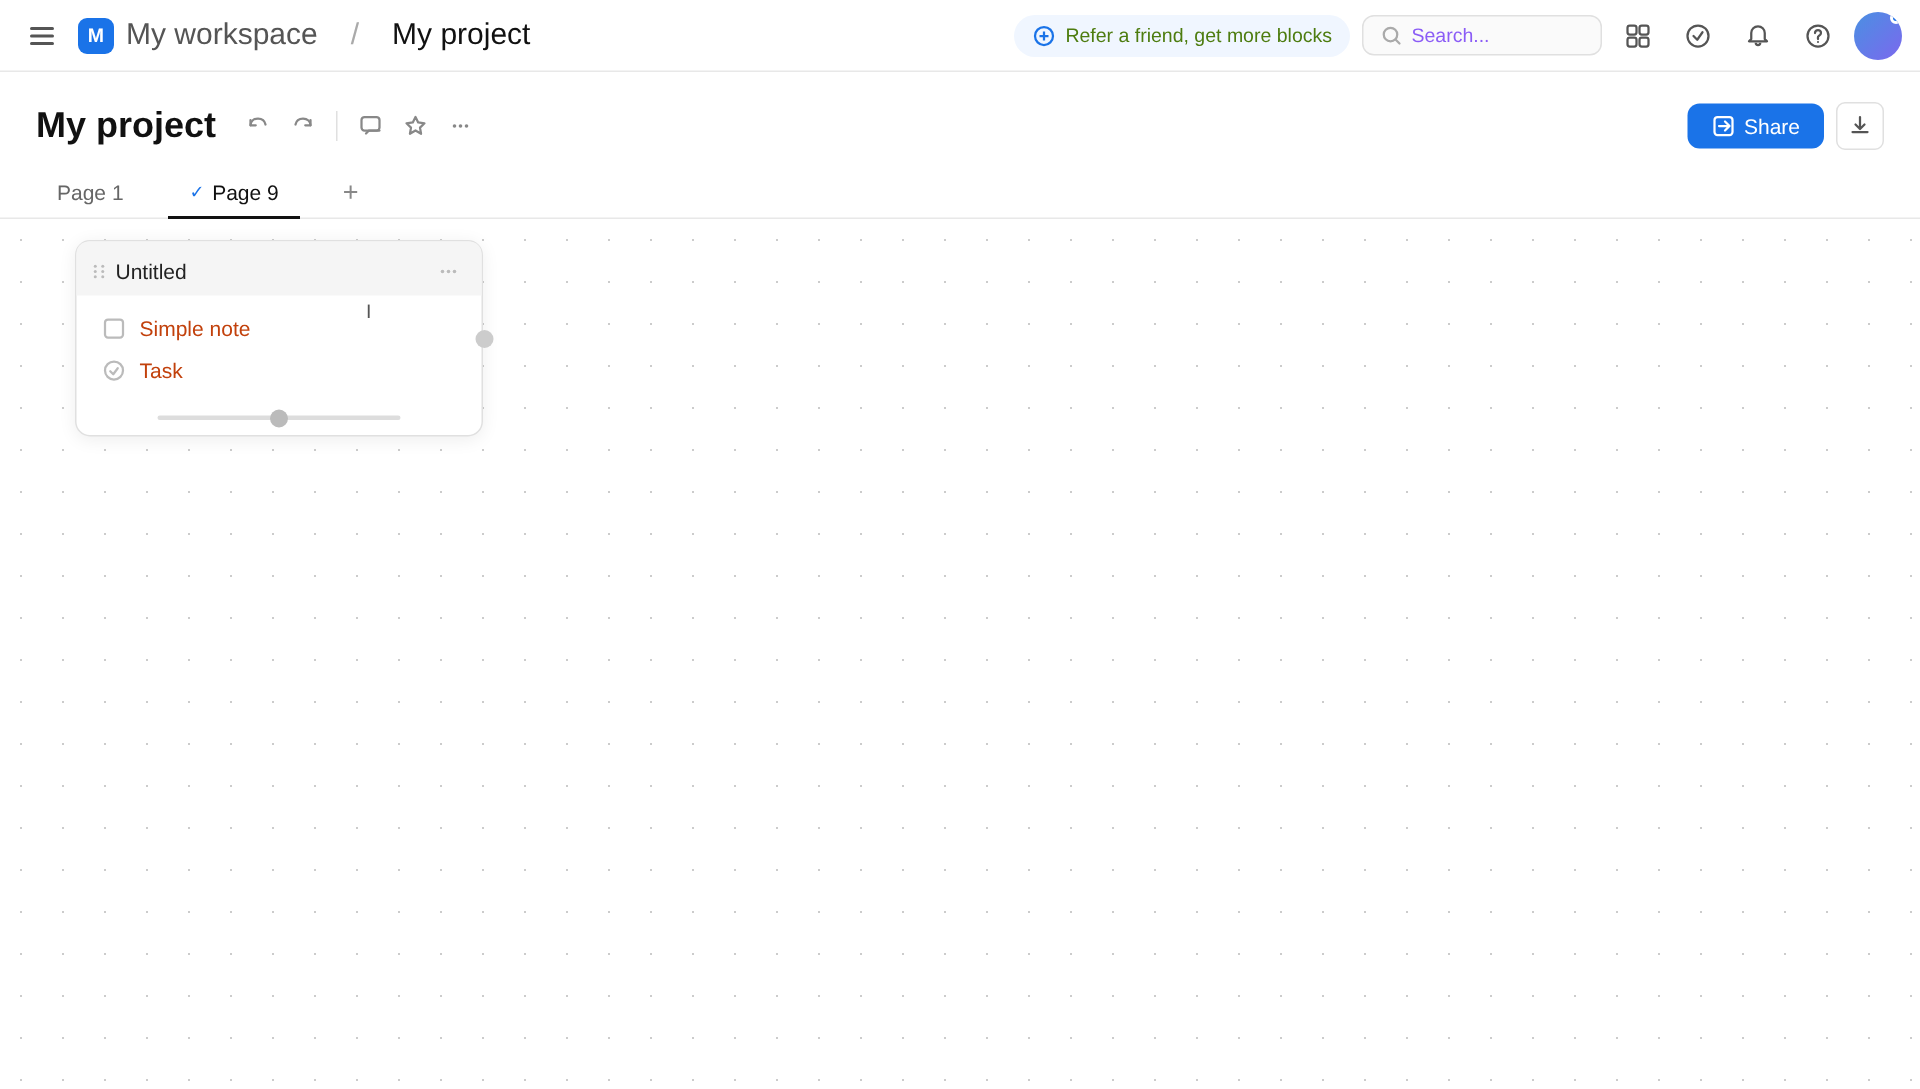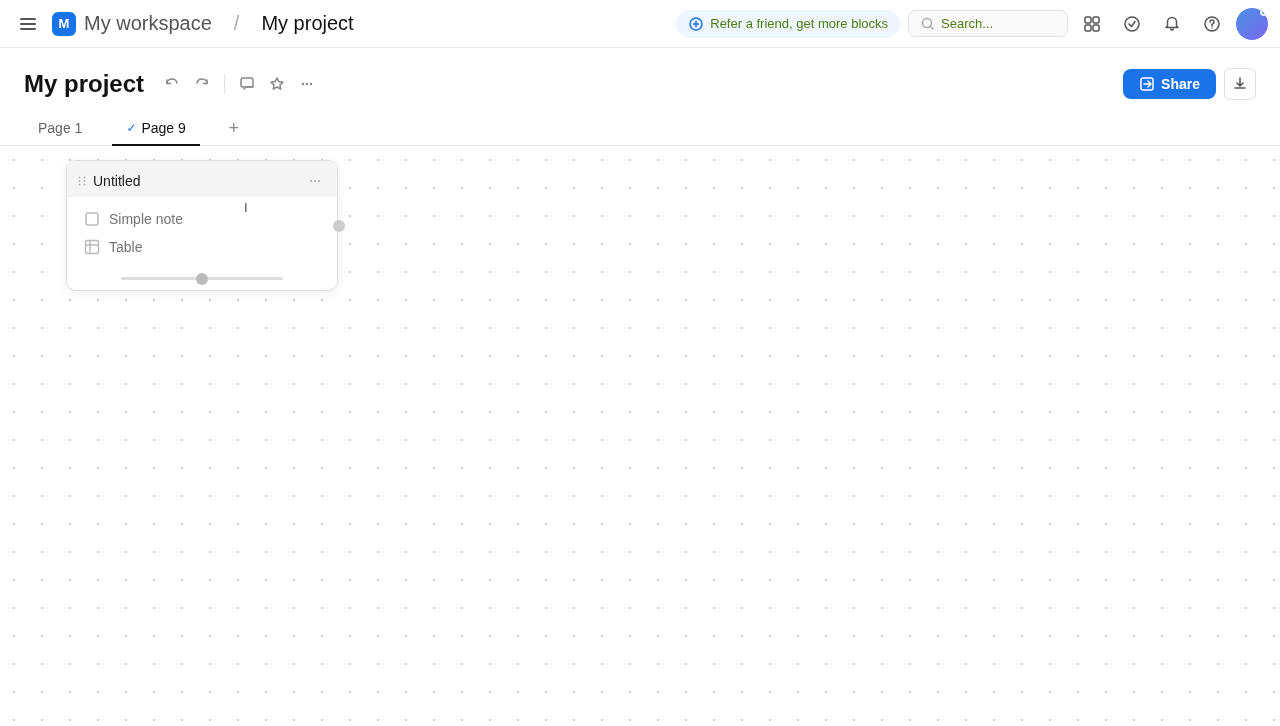--- a/index.html
+++ b/index.html
@@ -34,21 +34,21 @@
       display: flex; align-items: center; gap: 6px;
       padding: 6px 12px; border-radius: 20px; border: none;
       background: #f0f6ff; color: #4d7c0f; font-size: 13px; cursor: pointer;
       font-weight: 500;
     }
 
     .search-bar {
       display: flex; align-items: center; gap: 6px;
       padding: 5px 12px; border-radius: 8px;
       border: 1px solid #e0e0e0; background: #fafafa;
-      width: 160px; cursor: text; font-size: 13px; color: #4d7c0f;
+      width: 160px; cursor: text; font-size: 13px; color: #8b5cf6;
     }
 
     .icon-btn {
       width: 32px; height: 32px; display: flex; align-items: center; justify-content: center;
       cursor: pointer; border-radius: 6px; border: none; background: transparent;
       color: #555; font-size: 16px; position: relative;
     }
 
     .avatar {
       width: 32px; height: 32px; border-radius: 50%; background: #d0e8ff;
@@ -75,21 +75,21 @@
     .page-action-btn {
       width: 28px; height: 28px; display: flex; align-items: center; justify-content: center;
       cursor: pointer; border-radius: 6px; border: none; background: transparent;
       color: #888; font-size: 14px;
     }
     .divider-v { width: 1px; height: 20px; background: #e0e0e0; margin: 0 6px; }
 
     .share-btn {
       display: flex; align-items: center; gap: 6px;
       padding: 7px 16px; border-radius: 8px; border: none;
-      background: #1a73e8; color: #fff; font-size: 14px; font-weight: 700;
+      background: #1a73e8; color: #fff; font-size: 14px; font-weight: 400;
       cursor: pointer;
     }
     .page-header-right { display: flex; align-items: center; gap: 8px; }
     .export-btn {
       width: 32px; height: 32px; display: flex; align-items: center; justify-content: center;
       cursor: pointer; border-radius: 6px; border: 1px solid #e0e0e0; background: transparent;
       color: #555; font-size: 16px;
     }
 
     
@@ -115,21 +115,21 @@
     .canvas-area {
       flex: 1; position: relative; overflow: hidden;
       background-color: #ffffff;
       background-image: radial-gradient(circle, #ccc 1px, transparent 1px);
       background-size: 28px 28px;
       height: calc(726px - 48px - 60px - 42px);
     }
 
     
     .canvas-card {
-      position: absolute; left: 66px; top: 14px;
+      position: absolute; left: 50px; top: 14px;
       width: 272px;
       background: #fff; border-radius: 10px;
       border: 1.5px solid #e0e0e0;
       box-shadow: 0 2px 12px rgba(0,0,0,0.07);
       overflow: visible;
     }
     .card-header {
       display: flex; align-items: center; justify-content: space-between;
       padding: 10px 10px 6px 8px;
       background: #f5f5f5; border-radius: 8px 8px 0 0;
@@ -145,21 +145,21 @@
     }
     .card-menu-btn {
       display: flex; align-items: center; gap: 2px; cursor: pointer;
       color: #bbb; font-size: 16px; padding: 2px 4px;
     }
 
     .card-body { padding: 8px 0 10px 0; }
     .card-item {
       display: flex; align-items: center; gap: 8px;
       padding: 5px 16px 5px 16px; cursor: pointer;
-      font-size: 14px; color: #737373;
+      font-size: 14px; color: #c2410c;
     }
     .card-item-icon { width: 18px; height: 18px; display: flex; align-items: center; justify-content: center; flex-shrink: 0; color: #aaa; font-size: 14px; }
 
     
     .cursor-indicator {
       position: absolute; left: 244px; top: 54px;
       font-size: 13px; color: #555; pointer-events: none;
     }
 
     
@@ -347,30 +347,30 @@
       <div class="card-item">
         <span class="card-item-icon">
           <svg width="16" height="16" viewBox="0 0 16 16" fill="none">
             <rect x="2" y="2" width="12" height="12" rx="2" stroke="#bbb" stroke-width="1.5"></rect>
           </svg>
         </span>
         <span>Simple note</span>
       </div>
 
 
-
       <div class="card-item">
         <span class="card-item-icon">
           <svg width="16" height="16" viewBox="0 0 16 16" fill="none">
-            <rect x="1.5" y="1.5" width="13" height="13" rx="2" stroke="#bbb" stroke-width="1.5"></rect>
-            <path d="M1.5 6h13M6 1.5v13" stroke="#bbb" stroke-width="1.5"></path>
+            <circle cx="8" cy="8" r="6" stroke="#bbb" stroke-width="1.5"></circle>
+            <path d="M5.5 8.5l2 2 3-4" stroke="#bbb" stroke-width="1.5" stroke-linecap="round" stroke-linejoin="round"></path>
           </svg>
         </span>
-        <span>Table</span>
-      </div>
+        <span>Task</span>
+      </div>
+
     </div>
 
     <div class="card-slider">
       <div class="slider-track">
         <div class="slider-thumb"></div>
       </div>
     </div>
 
     <div class="card-resize-handle"></div>
   </div>

